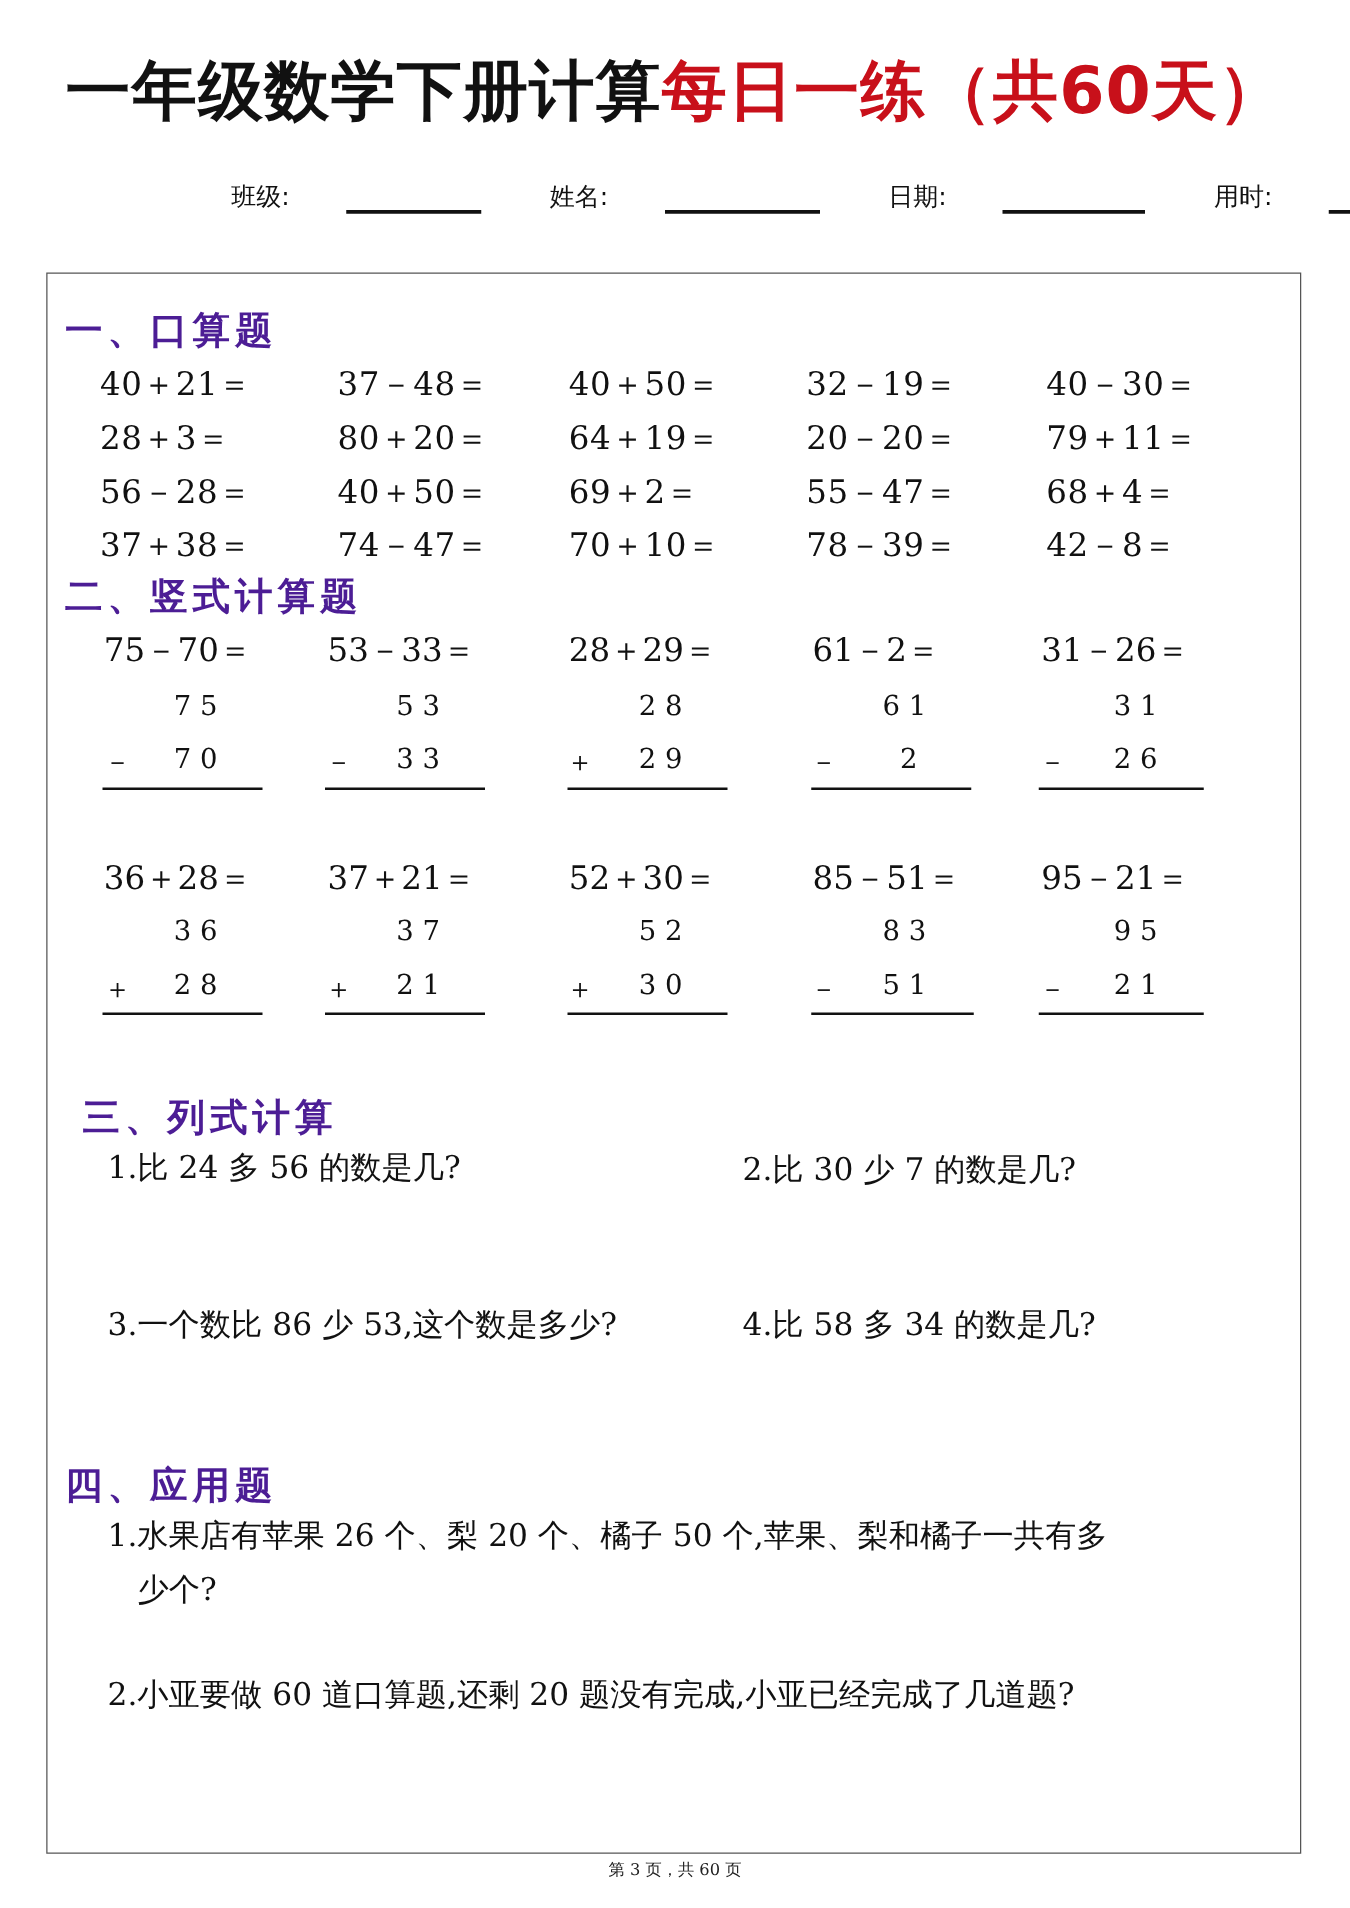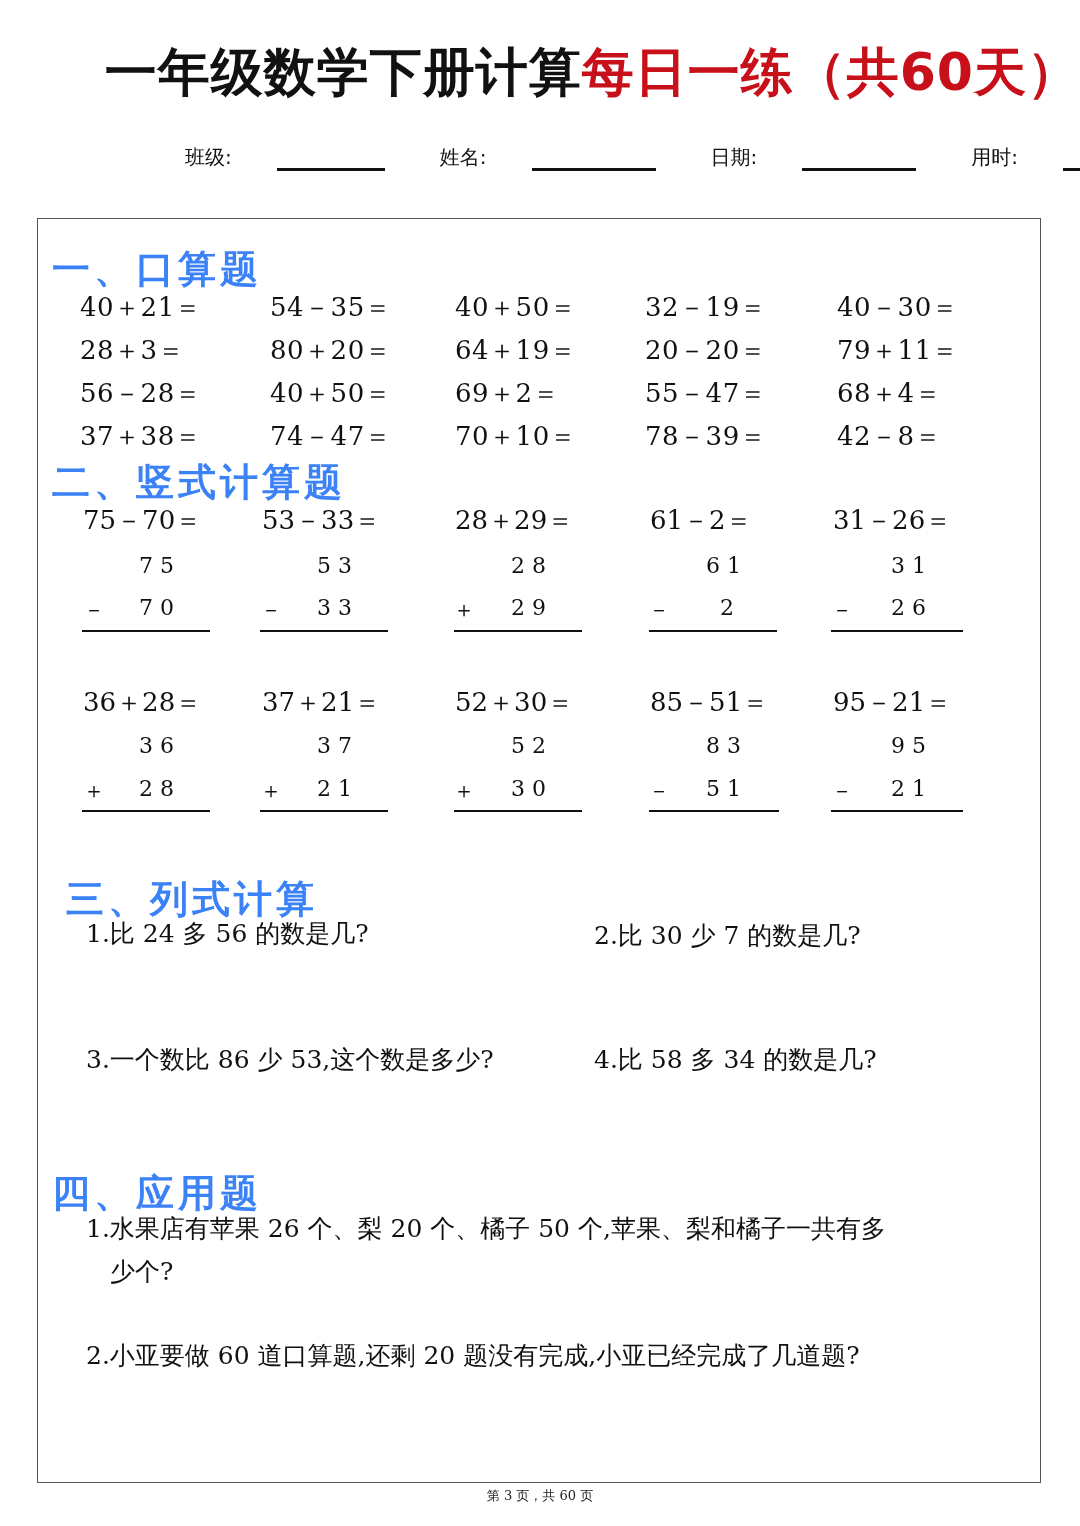--- a/index.html
+++ b/index.html
@@ -1,23 +1,23 @@
 <!DOCTYPE html>
 <html><head>
   <meta charset="utf-8">
   <style>
     html, body { margin: 0; padding: 0; background: #ffffff; }
     body { width: 1080px; height: 1526px; position: relative; overflow: hidden; color: #111; font-family: "DejaVu Serif", "Liberation Serif", serif; }
-    .title { position: absolute; left: 0; top: 38px; width: 1080px; text-align: right; font-family: "DejaVu Sans", "Liberation Sans", sans-serif; font-weight: bold; font-size: 52px; letter-spacing: 1px; white-space: nowrap; }
+    .title { position: absolute; left: 0; top: 38px; width: 1080px; text-align: center; font-family: "DejaVu Sans", "Liberation Sans", sans-serif; font-weight: bold; font-size: 52px; letter-spacing: 1px; white-space: nowrap; }
     .title .red { color: #c8101a; }
     .infoline { position: absolute; left: 185px; top: 138px; font-family: "DejaVu Sans", sans-serif; font-size: 20px; white-space: nowrap; display: flex; align-items: flex-end; gap: 43px; }
     .infoline .lbl { margin-right: 2px; }
     .infoline .blank { display: inline-block; border-bottom: 3px solid #111; height: 30px; margin-right: 12px; }
     .frame { position: absolute; left: 37px; top: 218px; width: 1004px; height: 1265px; border: 1.5px solid #555; box-sizing: border-box; }
-    .sec-title { position: absolute; font-family: "DejaVu Serif", serif; font-weight: bold; color: #3b82f6; font-size: 38px; letter-spacing: 4px; white-space: nowrap; }
+    .sec-title { position: absolute; font-family: "DejaVu Serif", serif; font-weight: bold; color: #4c1d95; font-size: 30px; letter-spacing: 4px; white-space: nowrap; }
     .oral { position: absolute; font-size: 26px; white-space: nowrap; letter-spacing: 0.5px; }
     .vert-head { position: absolute; font-size: 26px; white-space: nowrap; }
     .vert-num { position: absolute; font-size: 22px; white-space: nowrap; }
     .vert-line { position: absolute; height: 0; border-top: 2.5px solid #111; width: 128px; }
     .q { position: absolute; font-size: 25px; white-space: nowrap; }
     .footer { position: absolute; top: 1487px; left: 0; width: 1080px; text-align: center; font-family: "DejaVu Serif", serif; font-size: 13px; color: #222; }
   </style>
 </head>
 <body>
 
@@ -34,21 +34,21 @@
   <span class="blank" style="width:68px"></span>
 </div>
 
 <div class="frame"></div>
 
 <div class="sec-title" style="left:52px;top:244px">一、口算题</div>
 
 <div>
 
   <div class="oral" style="left:80px;top:290px">40＋21＝</div>
-  <div class="oral" style="left:270px;top:290px">54－35＝</div>
+  <div class="oral" style="left:270px;top:290px">37－48＝</div>
   <div class="oral" style="left:455px;top:290px">40＋50＝</div>
   <div class="oral" style="left:645px;top:290px">32－19＝</div>
   <div class="oral" style="left:837px;top:290px">40－30＝</div>
 
   <div class="oral" style="left:80px;top:333px">28＋3＝</div>
   <div class="oral" style="left:270px;top:333px">80＋20＝</div>
   <div class="oral" style="left:455px;top:333px">64＋19＝</div>
   <div class="oral" style="left:645px;top:333px">20－20＝</div>
   <div class="oral" style="left:837px;top:333px">79＋11＝</div>
 

